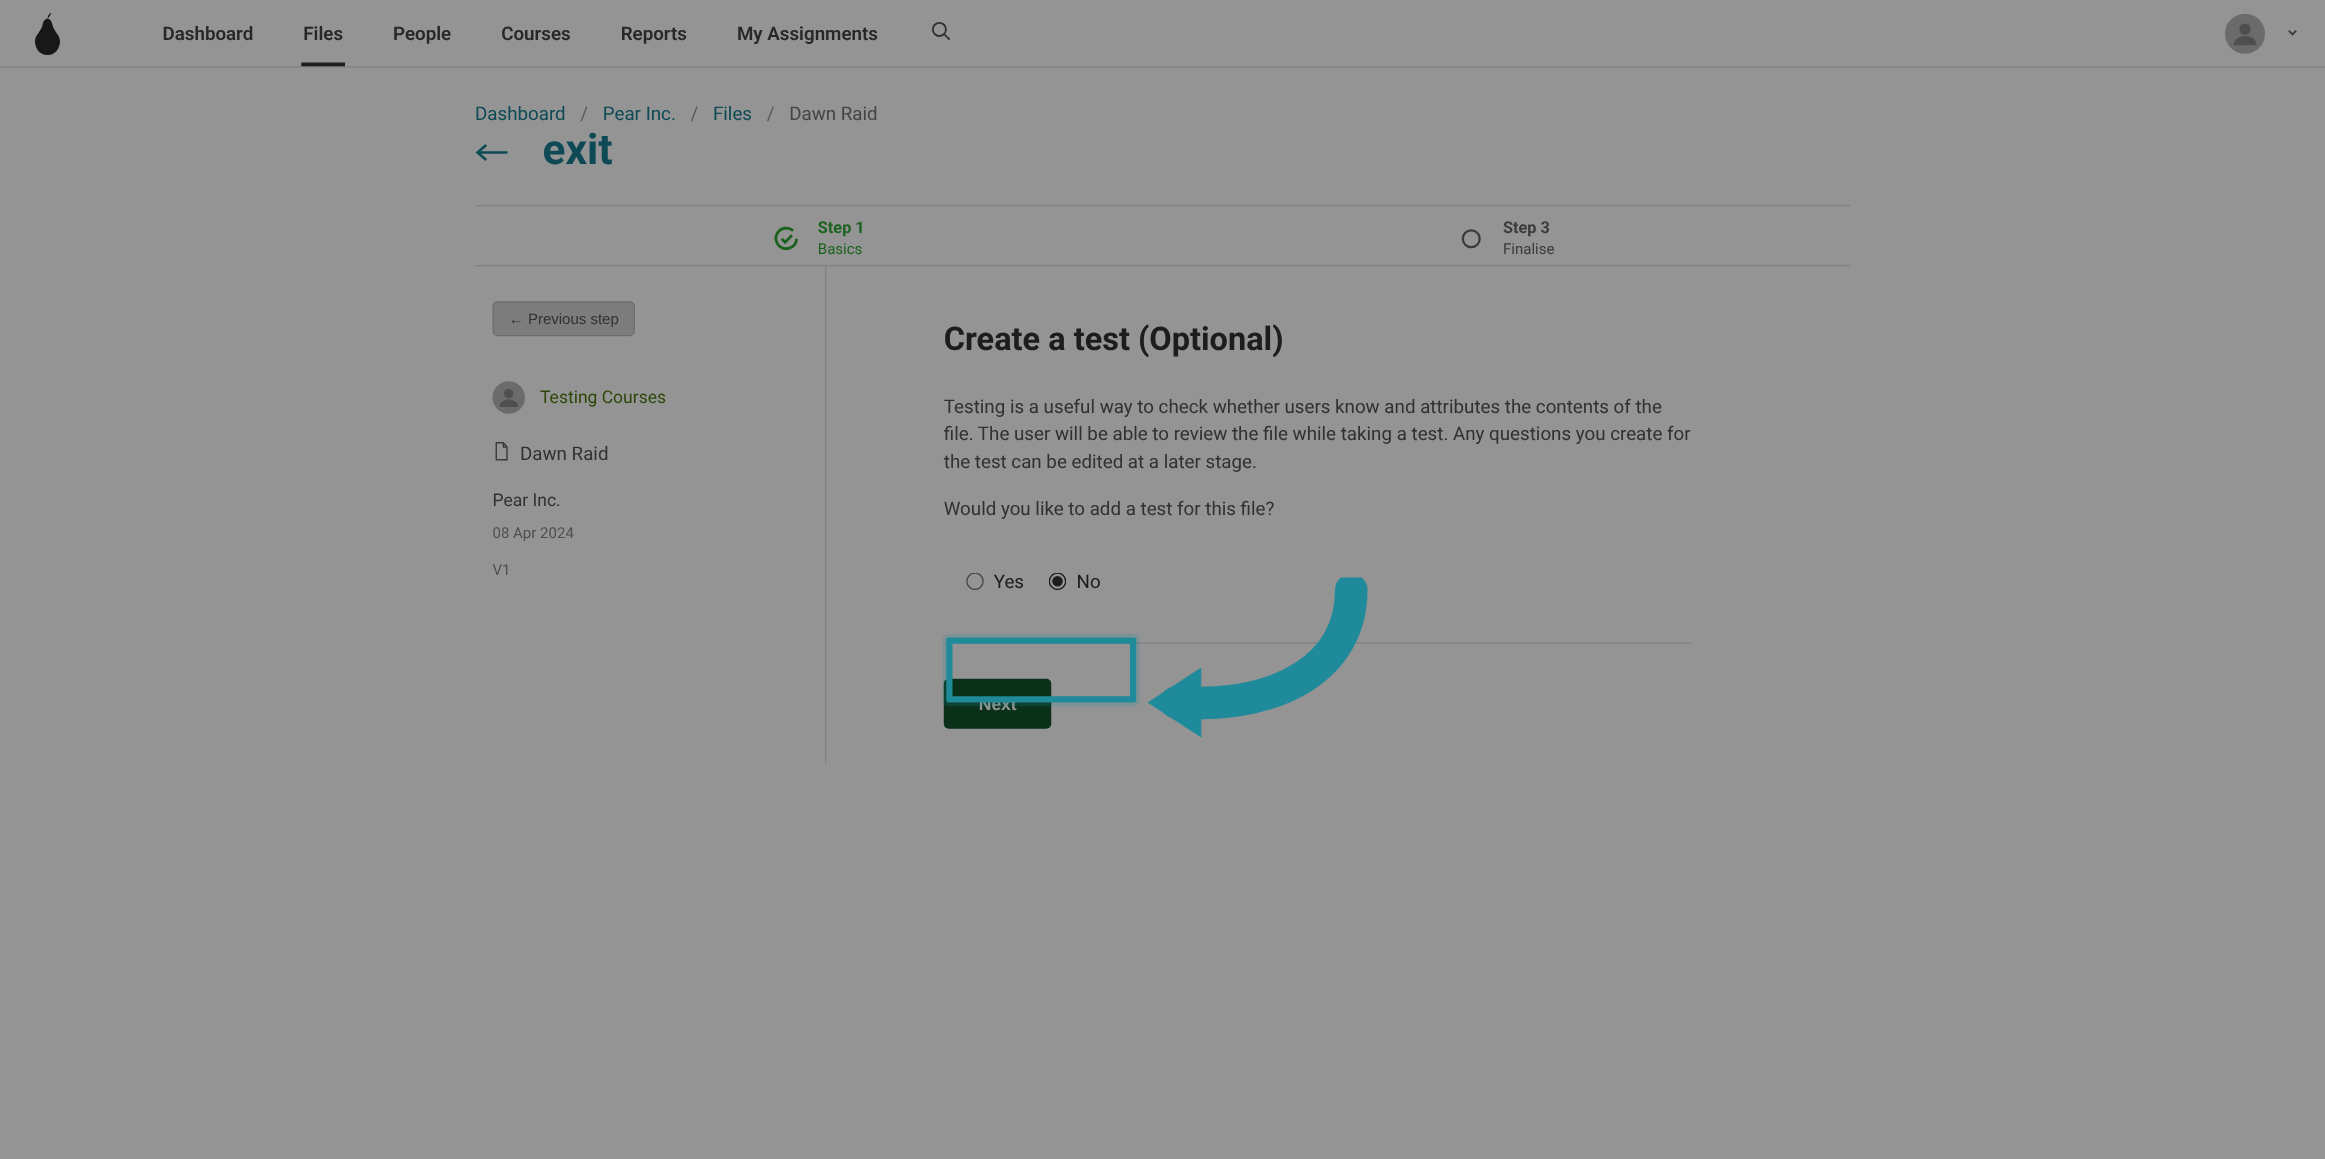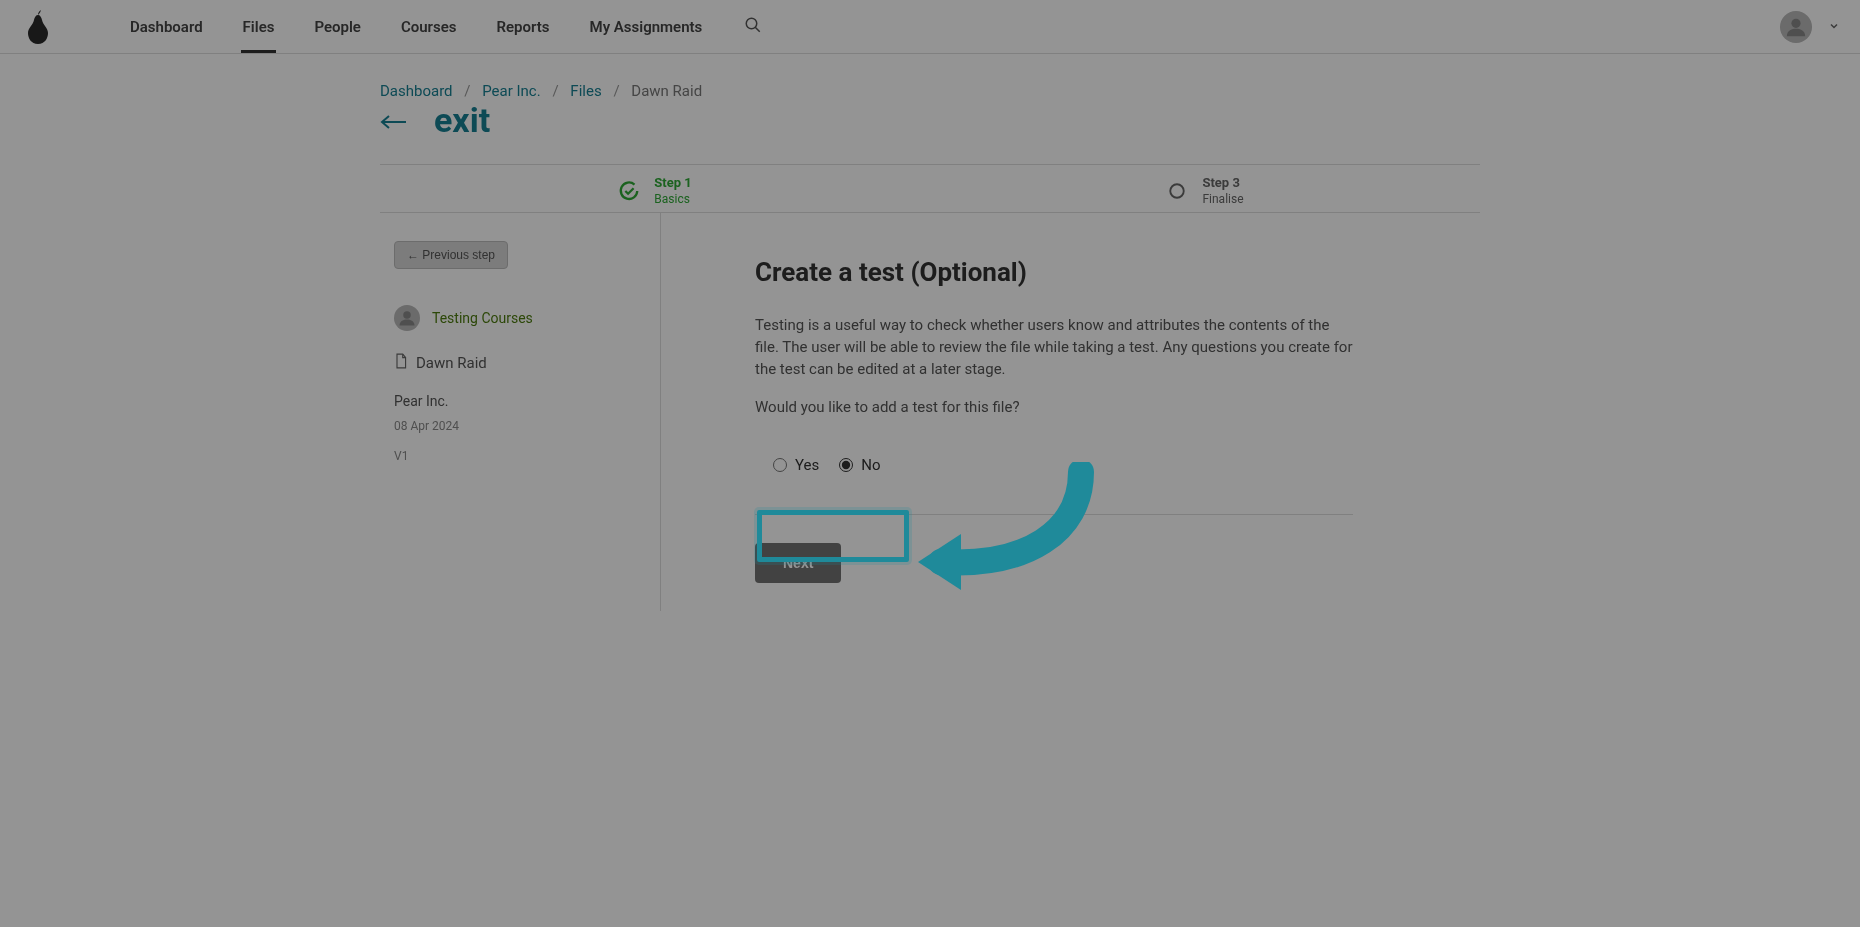--- a/index.html
+++ b/index.html
@@ -88,21 +88,21 @@
     .panel-desc { font-size: 15px; color: #555; margin-top: 28px; line-height: 1.45; }
     .panel-question { font-size: 15px; color: #555; margin-top: 18px; }
     .radio-row {
       display: flex; align-items: center; gap: 20px; margin-top: 30px;
       padding: 10px 18px; border-radius: 2px; width: fit-content;
       background: #fff;
     }
     .radio-label { display: flex; align-items: center; gap: 8px; font-size: 15px; color: #333; cursor: pointer;}
     .panel-hr { border: none; border-top: 1px solid #ddd; margin-top: 30px; }
     .next-btn {
-      background: #737373; color: #fff; border: none; border-radius: 4px;
+      background: #14532d; color: #fff; border: none; border-radius: 4px;
       padding: 12px 28px; font-size: 14px; font-weight: 600; cursor: pointer; margin-top: 28px;
     }
     .highlight-box {
       position: absolute; z-index: 20;
       border: 5px solid #1f8a9a; border-radius: 2px;
       background: transparent; pointer-events: none;
       box-shadow: 0 0 0 3px rgba(31,138,154,0.2);
     }
     .highlight-arrow { position: absolute; z-index: 21; pointer-events: none; }
     input[type="radio"]{ width:14px; height:14px; accent-color:#333; }

